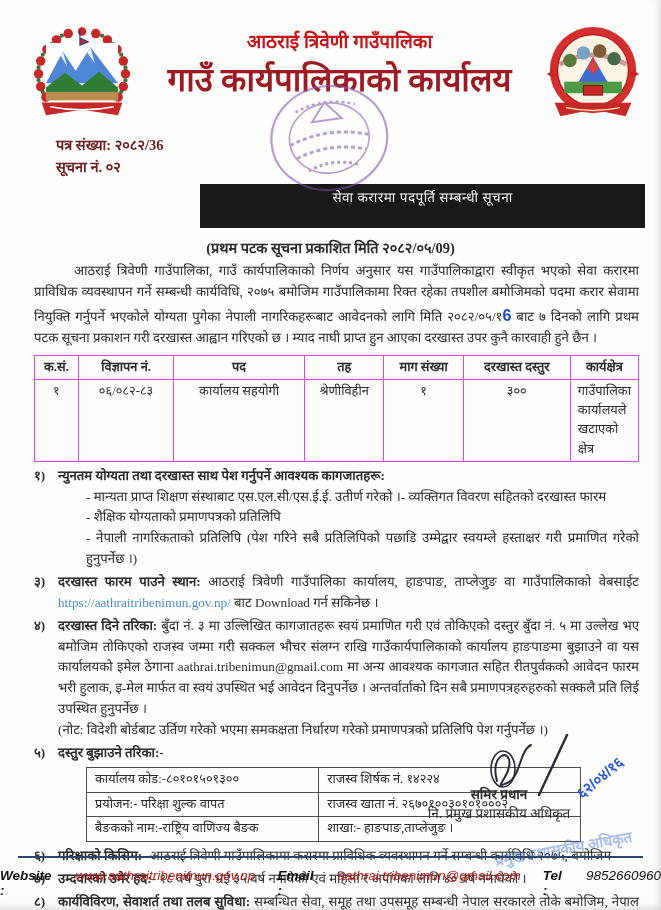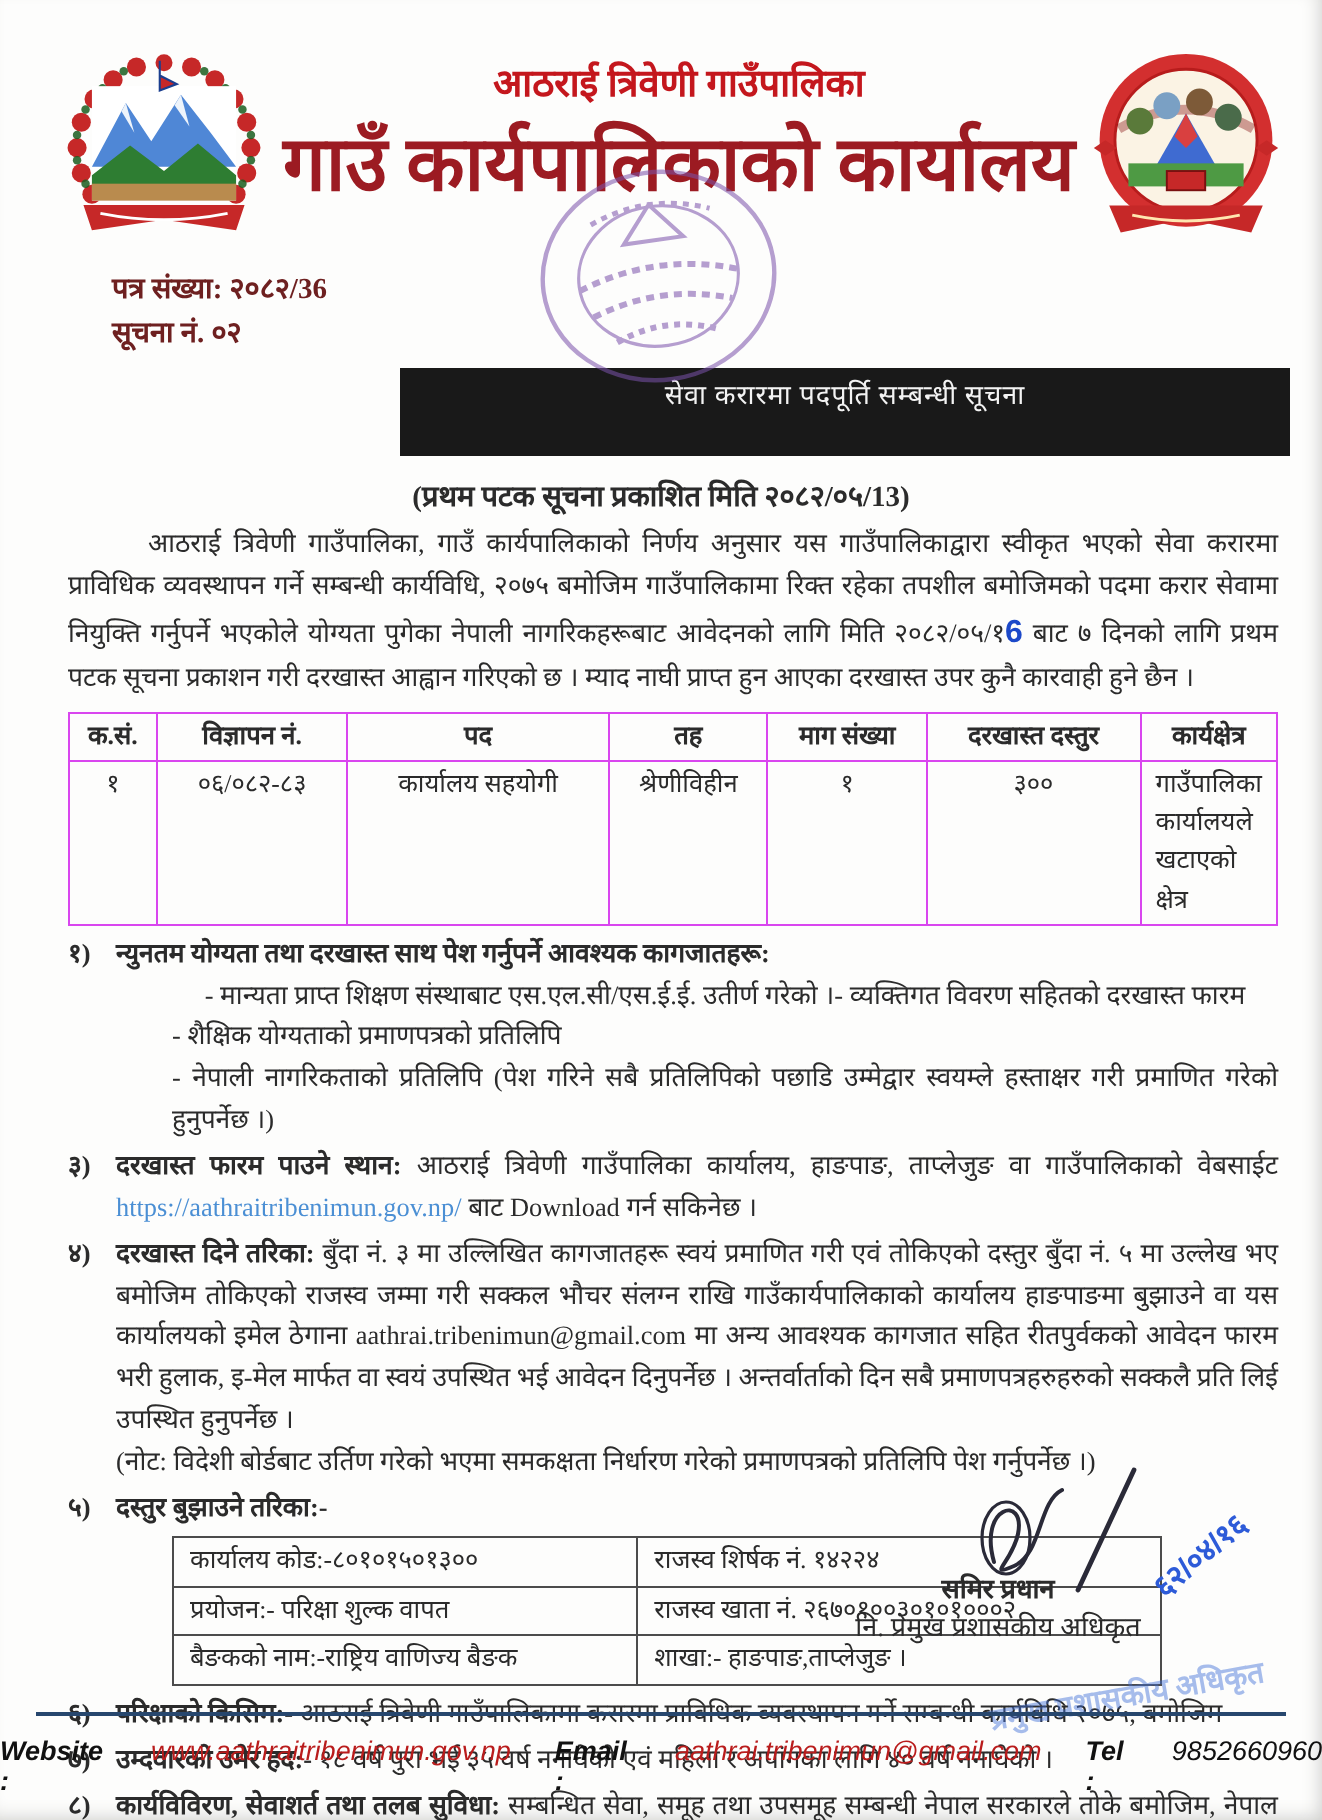--- a/index.html
+++ b/index.html
@@ -7,21 +7,21 @@
   .page {
     position:relative; width:661px; height:910px; margin:0 auto;
     background:#fdfdfc; overflow:hidden; color:#2b2b2b;
     box-shadow:inset -8px 0 10px -8px #c9c9c7, inset 0 -8px 10px -8px #c9c9c7;
   }
   
   .header-row { display:flex; align-items:flex-start; padding:24px 16px 0 26px; }
   .logo-box { flex:0 0 112px; display:flex; justify-content:center; }
   .head-center { flex:1; text-align:center; padding-top:4px; position:relative; }
   .muni-name  { color:#c4171d; font-size:19px; font-weight:bold; }
-  .office-name{ color:#9c1b22; font-size:38px; font-weight:bold; line-height:1.25; margin-top:6px; }
+  .office-name{ color:#9c1b22; font-size:33px; font-weight:bold; line-height:1.25; margin-top:6px; }
   .addr       { color:#bb1b1f; font-size:16px; font-weight:bold; margin-top:8px; }
   .stamp-purple { position:absolute; left:50%; top:54px; transform:translateX(-58%) rotate(-8deg); opacity:.55; pointer-events:none; }
   
   .meta { padding:4px 0 0 56px; color:#6e2020; font-size:14.5px; font-weight:bold; line-height:1.55; }
   
   .banner { margin:5px 16px 0 200px; background:#191919; color:#f3f3f3;
             text-align:center; font-size:13.5px; padding:4px 0 22px; letter-spacing:.5px; }
   .subtitle { text-align:center; font-size:14.5px; font-weight:bold; margin-top:9px; }
   
   .content { padding:4px 22px 0 34px; font-size:13.2px; line-height:1.58; text-align:justify; }
@@ -35,21 +35,21 @@
   .vtab .area-cell { text-align:justify; padding:2px 7px; }
   .ftab { width:495px; margin:3px 0 4px 52px; }
   .ftab td { border:1px solid #4c4c4c; padding:2px 8px; text-align:left; line-height:1.55; }
   .ftab td:first-child { width:47%;margin-top:44px; }
   
   .point { display:flex; margin-top:2px; }
   .pnum { flex:0 0 24px; font-weight:bold; }
   .pbody { flex:1; text-align:justify; }
   .ptitle { font-weight:bold; }
   .bullets { padding-left:28px; }
-  .brow { display:flex; justify-content:center; }
+  .brow { display:flex; justify-content:flex-start; }
   .link-blue { color:#4b8fd4; text-decoration:none; cursor:pointer; }
   .link-ul { color:#b91c1c; cursor:pointer; }
   .sig-block { position:absolute; right:52px; bottom:88px; width:220px; text-align:center; font-size:13.5px; }
   .sig-name { font-weight:bold; }
   .sig-title { margin-top:1px; }
   .sig-scribble { position:absolute; right:10px; top:-52px; pointer-events:none; }
   .sig-date { position:absolute; right:-18px; top:-18px; color:#2d5bd8; font-size:15px; font-weight:bold;
               transform:rotate(-40deg); font-family:"Liberation Sans",sans-serif; }
   .stamp-blue-frag { position:absolute; right:28px; bottom:52px; color:#3f6fd8; opacity:.45; font-size:15px;
               font-weight:bold; transform:rotate(-10deg); pointer-events:none; white-space:nowrap; }
@@ -148,21 +148,21 @@
       </svg>
     </div>
   </div>
 
   <div class="meta">
     <div>पत्र संख्या: २०८२/36</div>
     <div>सूचना नं. ०२</div>
   </div>
 
   <div class="banner">सेवा करारमा पदपूर्ति सम्बन्धी सूचना</div>
-  <div class="subtitle">(प्रथम पटक सूचना प्रकाशित मिति २०८२/०५/13)</div>
+  <div class="subtitle">(प्रथम पटक सूचना प्रकाशित मिति २०८२/०५/09)</div>
 
   <div class="content">
 
     <p class="indent1"><span>आठराई त्रिवेणी गाउँपालिका, गाउँ कार्यपालिकाको निर्णय अनुसार यस गाउँपालिकाद्वारा स्वीकृत भएको सेवा करारमा प्राविधिक व्यवस्थापन गर्ने सम्बन्धी कार्यविधि, २०७५ बमोजिम गाउँपालिकामा रिक्त रहेका तपशील बमोजिमको पदमा करार सेवामा नियुक्ति गर्नुपर्ने भएकोले योग्यता पुगेका नेपाली नागरिकहरूबाट आवेदनको लागि मिति २०८२/०५/१</span><span class="hand-blue">6</span><span> बाट ७ दिनको लागि प्रथम पटक सूचना प्रकाशन गरी दरखास्त आह्वान गरिएको छ । म्याद नाघी प्राप्त हुन आएका दरखास्त उपर कुनै कारवाही हुने छैन ।</span></p>
 
     <table class="vtab">
       <tbody>
           <tr>
         <th style="width:44px">क.सं.</th>
         <th style="width:96px">विज्ञापन नं.</th>

